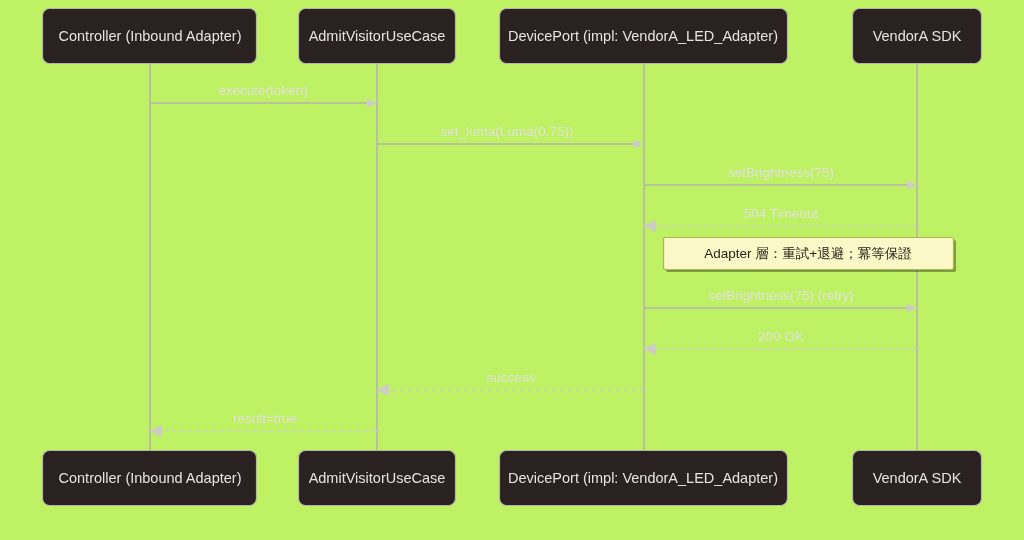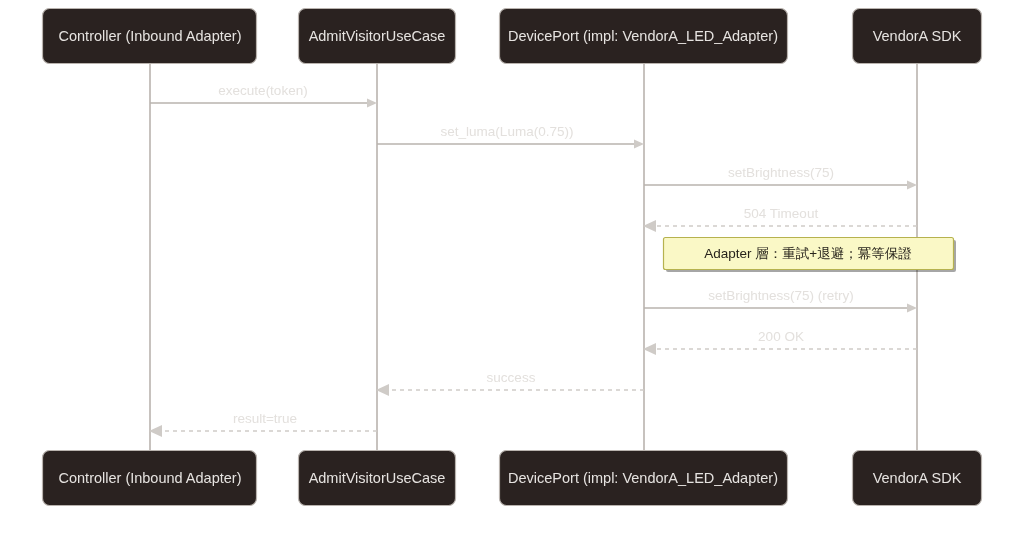--- a/index.html
+++ b/index.html
@@ -10,21 +10,21 @@
   body {
     width: 1024px;
     height: 540px;
     overflow: hidden;
     font-family: "Liberation Sans", "DejaVu Sans", sans-serif;
   }
   #diagram-root {
     position: relative;
     width: 1024px;
     height: 540px;
-    background: #ffffff;
+    background: #bef264;
   }
   svg.seq-canvas {
     position: absolute;
     left: 0;
     top: 0;
     width: 1024px;
     height: 540px;
     display: block;
   }
   .actor-box-rect {

